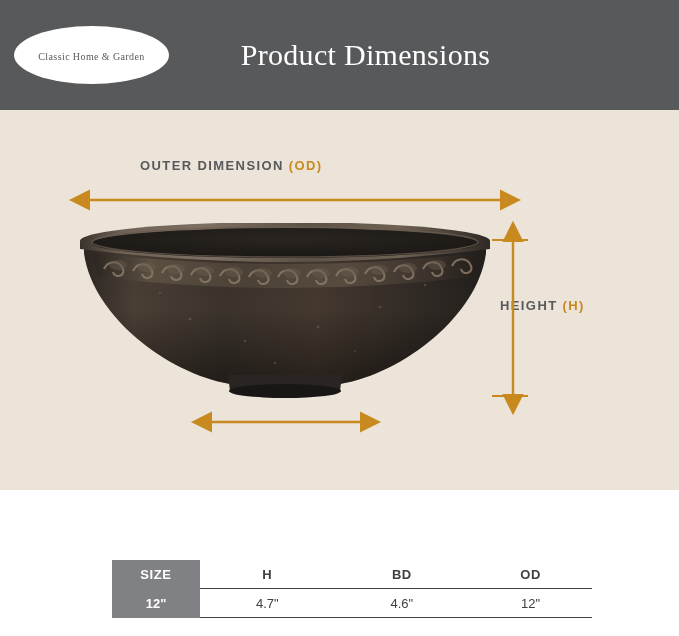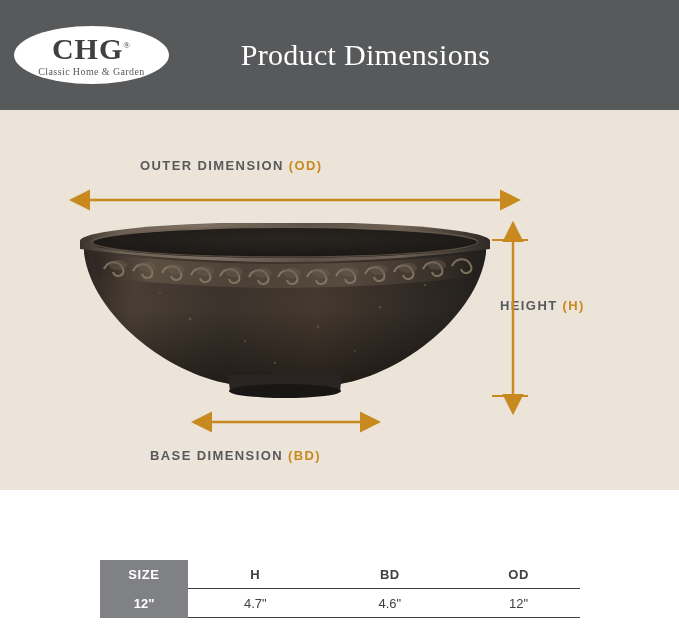--- a/index.html
+++ b/index.html
@@ -125,21 +125,21 @@
   .table-area {
     position: absolute;
     left: 0;
     top: 490px;
     width: 679px;
     height: 146px;
     background: #ffffff;
   }
   table.dims {
     position: absolute;
-    left: 100px;
+    left: 112px;
     top: 70px;
     width: 480px;
     border-collapse: collapse;
     font-family: "Liberation Sans", sans-serif;
   }
   table.dims th, table.dims td {
     text-align: center;
     font-size: 13px;
     color: #404041;
     padding: 0;
@@ -162,40 +162,33 @@
   table.dims tbody td {
     border-bottom: 1px solid #404041;
   }
   table.dims tbody td.size-cell { border-bottom: none; }
 </style>
 </head>
 <body>
 
 <div class="header">
   <div class="logo-badge">
-    <div class="logo-mark">
-      <span>CHG</span><span class="reg">®</span>
-    </div>
     <div class="logo-sub">Classic Home &amp; Garden</div>
   </div>
   <div class="header-title">Product Dimensions</div>
 </div>
 
 <div class="diagram">
   <div class="diagram-inner">
 
     <div class="label" id="od-label">
       <span>OUTER DIMENSION</span>
       <span class="accent">(OD)</span>
     </div>
 
-    <div class="label" id="bd-label">
-      <span>BASE DIMENSION</span>
-      <span class="accent">(BD)</span>
-    </div>
 
     <div class="label" id="h-label">
       <span>HEIGHT</span>
       <span class="accent">(H)</span>
     </div>
 
     <div class="bowl-wrap">
       <svg width="430" height="180" viewBox="0 0 430 180" xmlns="http://www.w3.org/2000/svg">
         <defs>
           <linearGradient id="bodyGrad" x1="0" y1="0" x2="1" y2="0">

